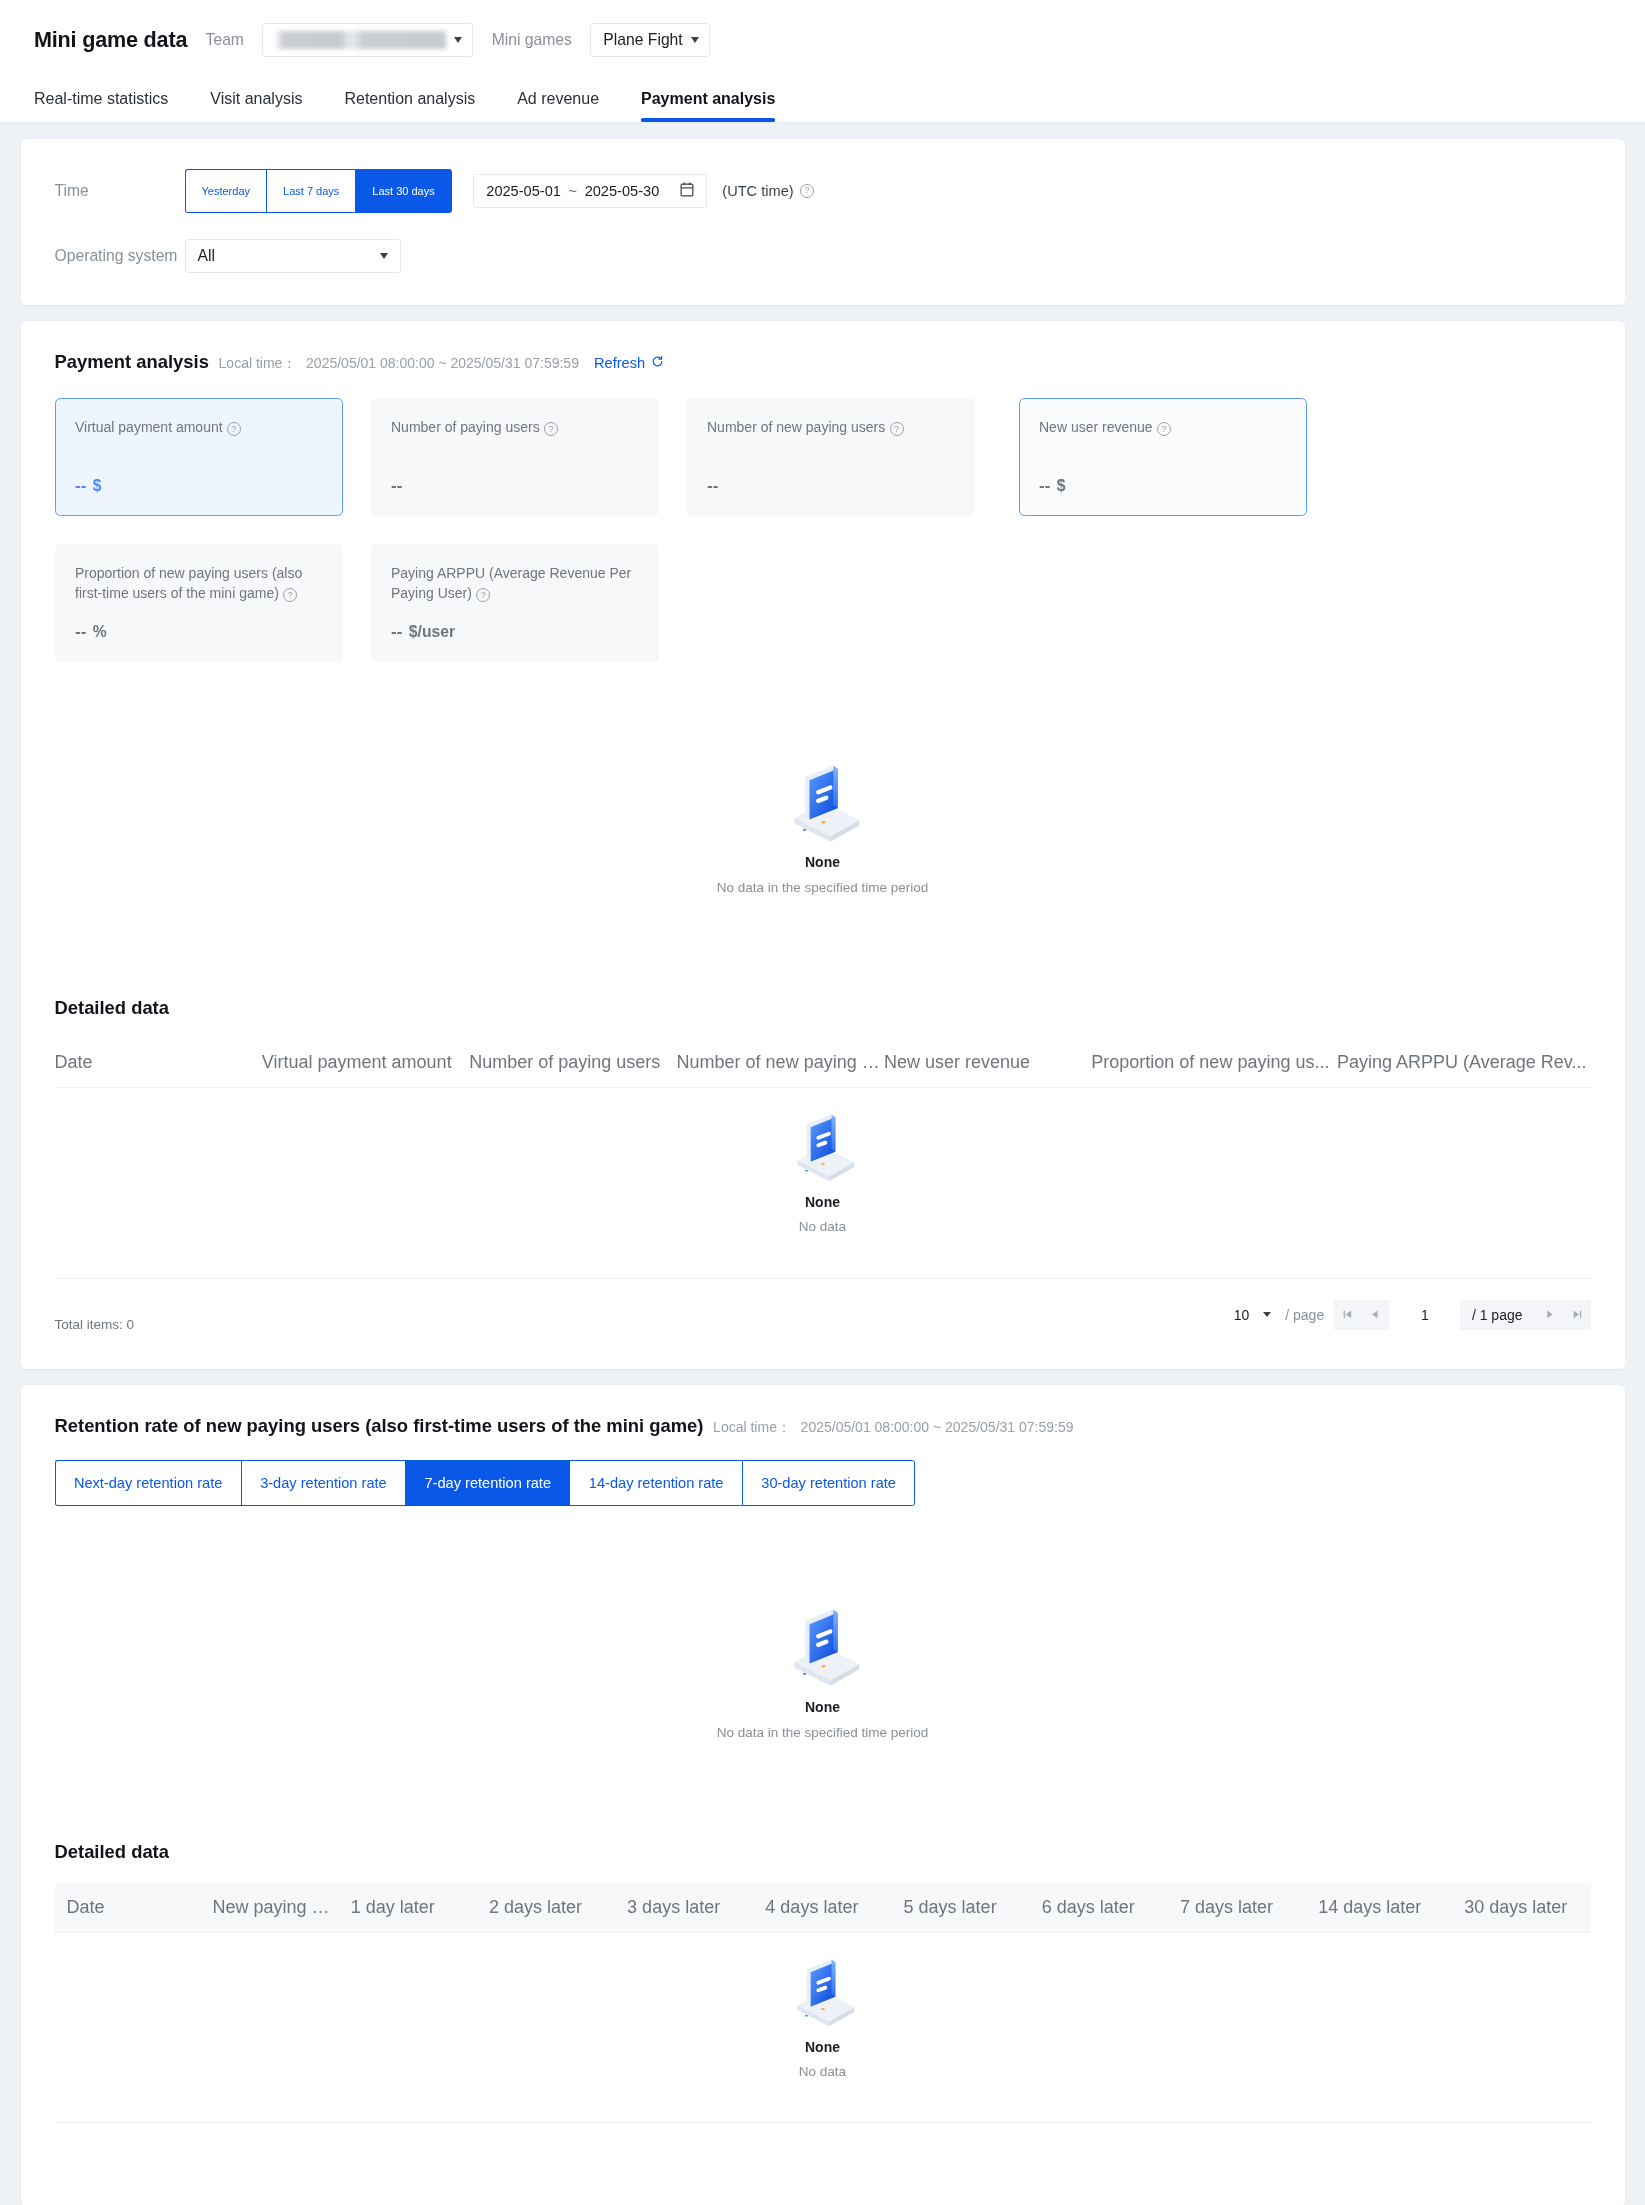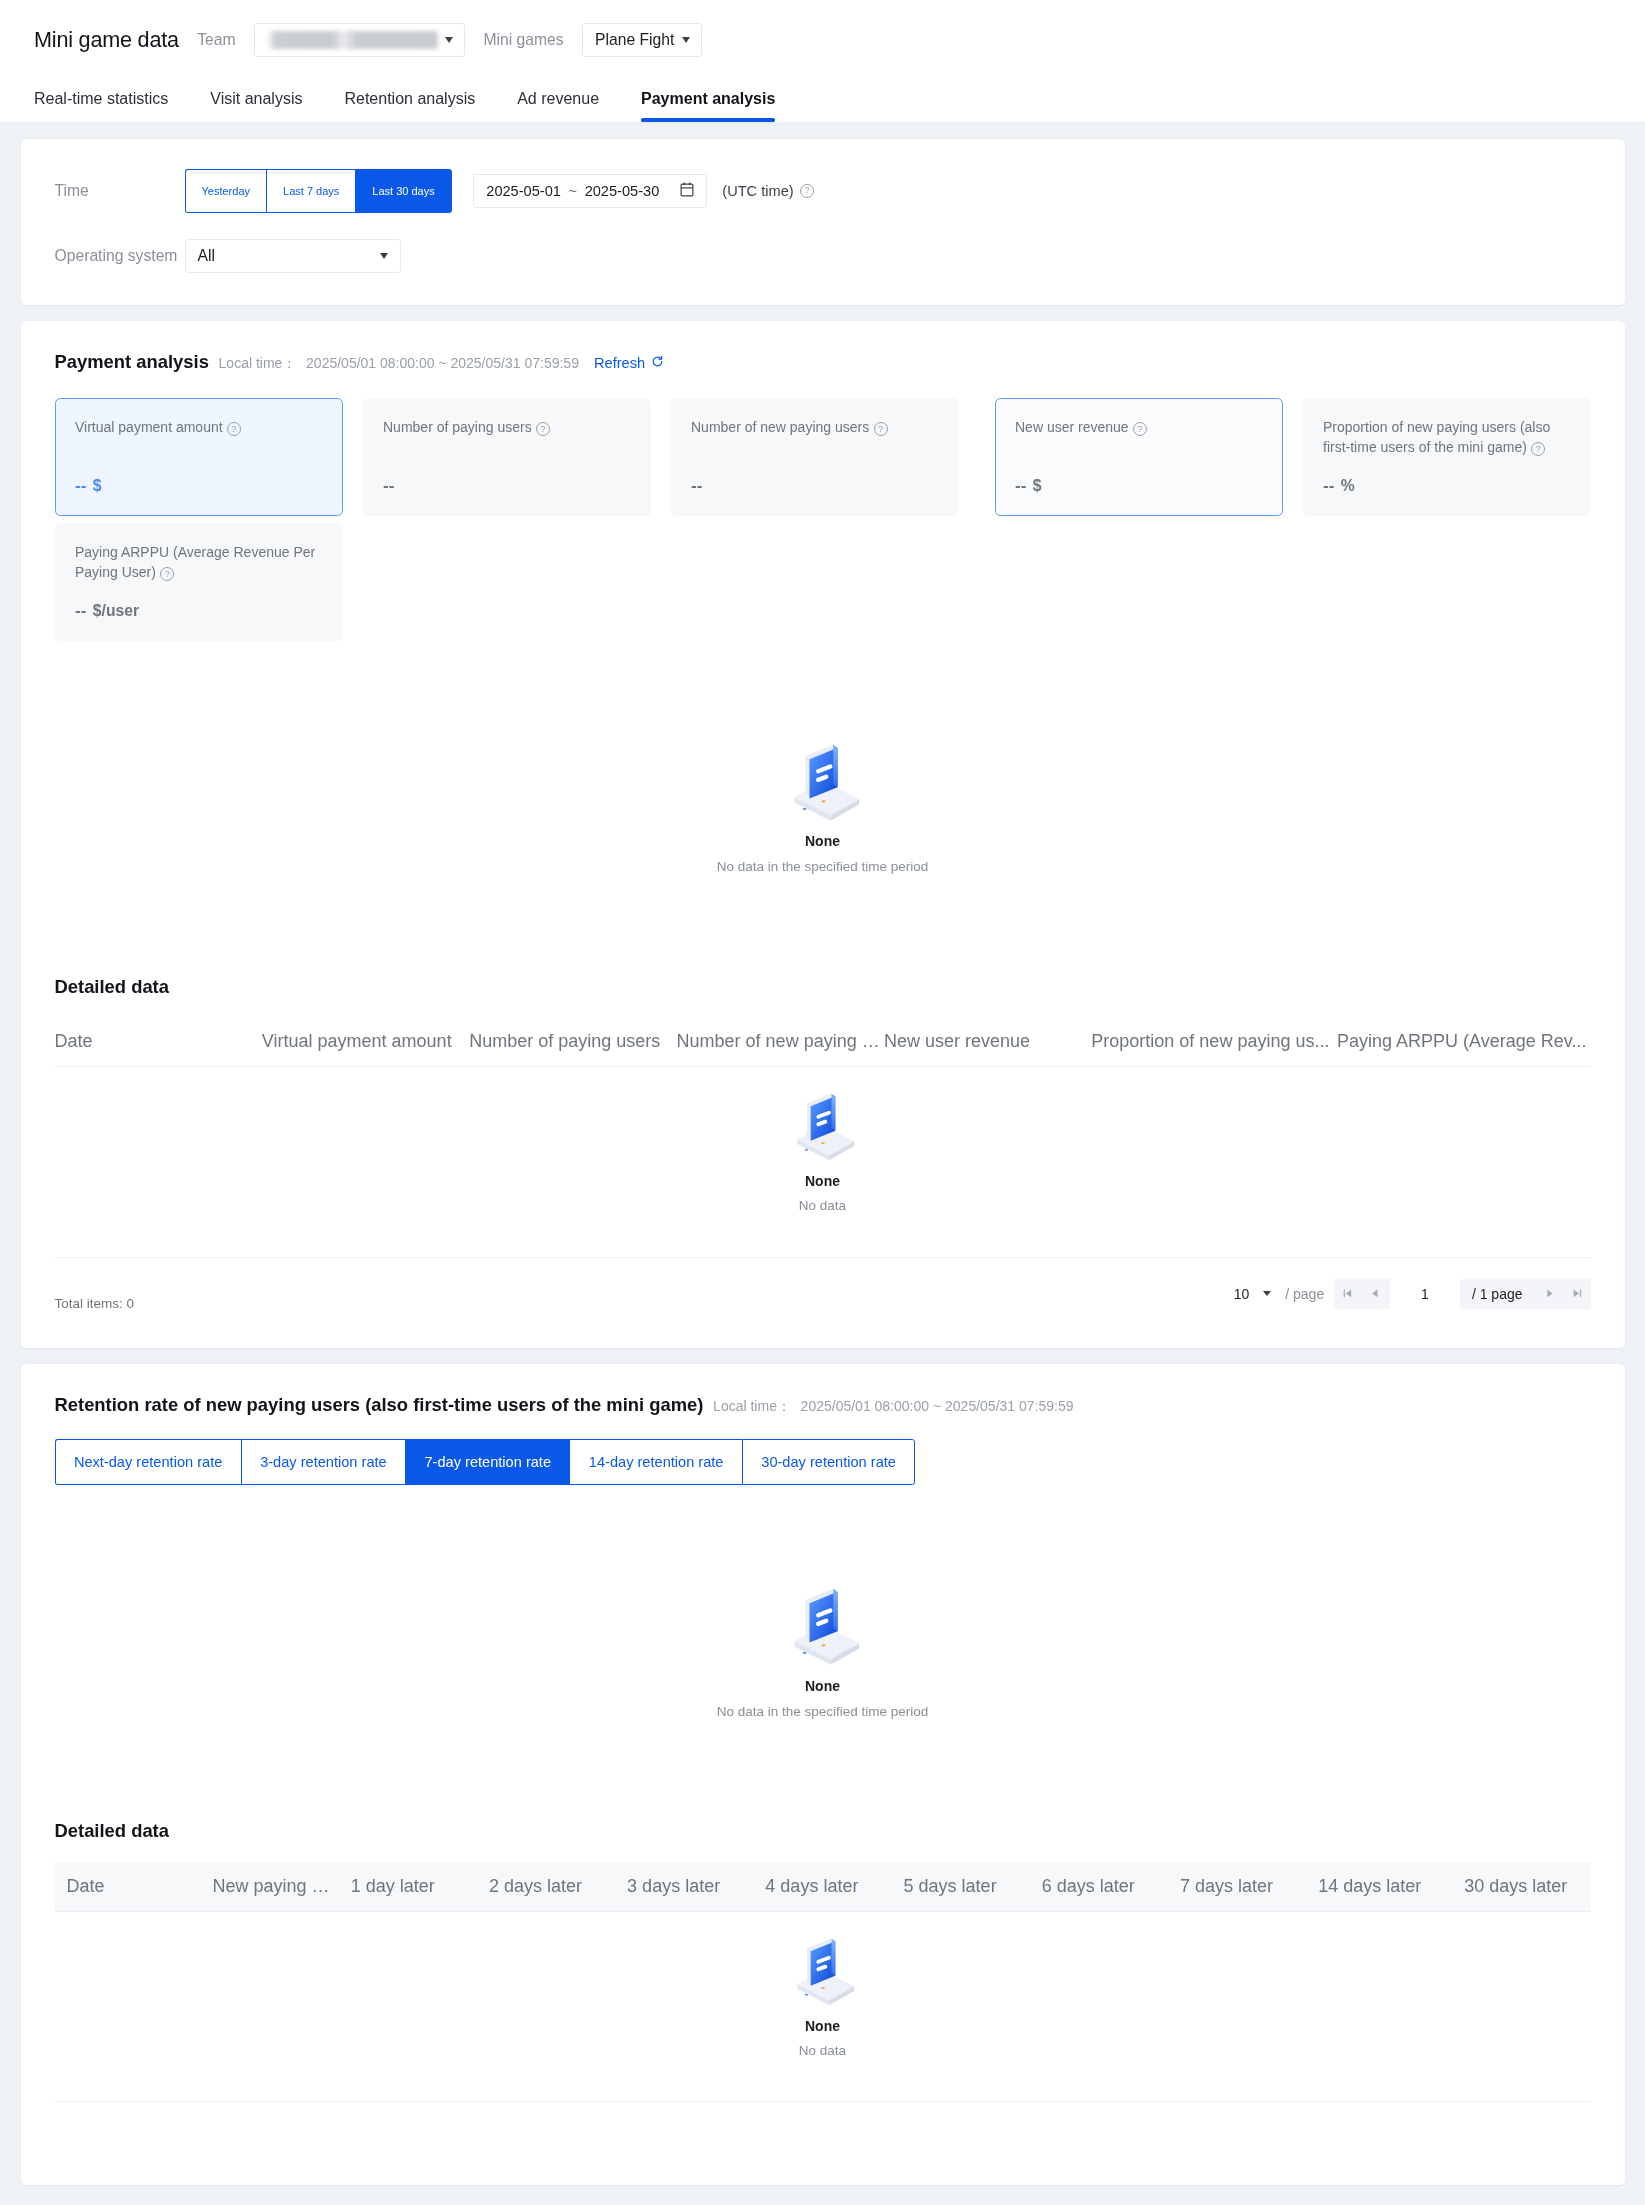--- a/index.html
+++ b/index.html
@@ -15,21 +15,21 @@
   .topbar {
     background: #ffffff;
     padding: 0 34px;
     height: 80px;
     display: flex;
     align-items: center;
     gap: 18.4px;
   }
   .app-title {
     font-size: 21.6px;
-    font-weight: normal;
+    font-weight: bold;
     color: #12141a;
     letter-spacing: -0.2px;
     white-space: nowrap;
   }
   .field-label {
     font-size: 15.7px;
     color: #8a9099;
     white-space: nowrap;
   }
   .select-box {
@@ -204,23 +204,22 @@
     display: inline-flex;
     align-items: center;
     gap: 6px;
     margin-left: 5.4px;
   }
 
   
   .cards {
     display: flex;
     flex-wrap: wrap;
-    gap: 7px;
+    gap: 28px;
     margin-top: 25px;
-    justify-content: space-between;
   }
   .card {
     width: 288px;
     height: 118px;
     border-radius: 5.4px;
     background: #f7f8f9;
     border: 1.1px solid transparent;
     padding: 18.4px 19.5px;
     display: flex;
     flex-direction: column;

